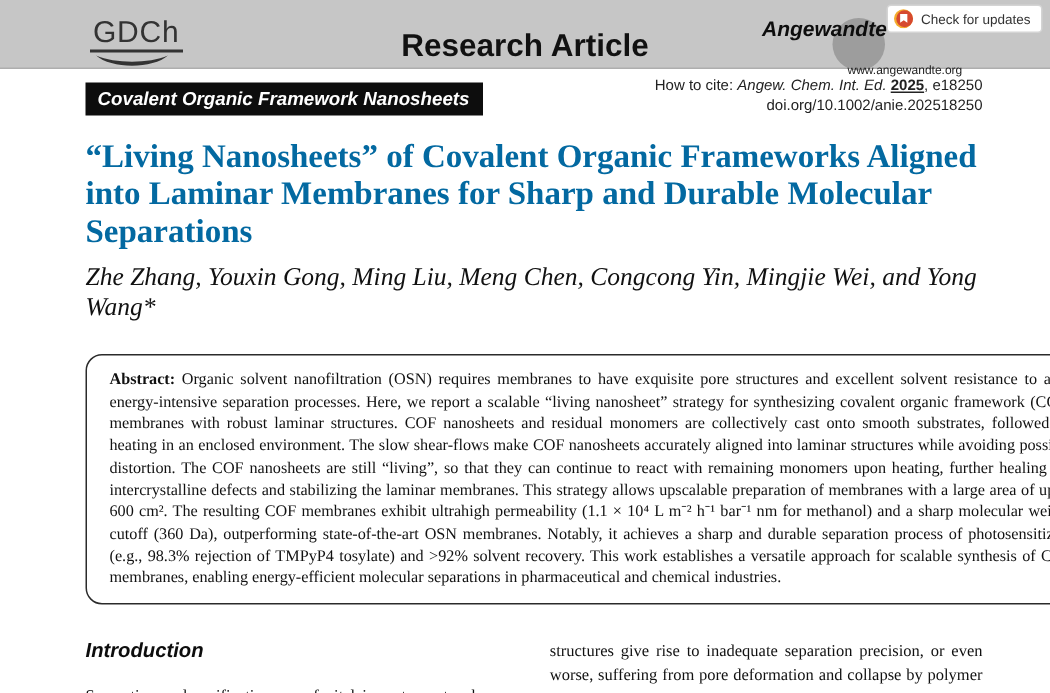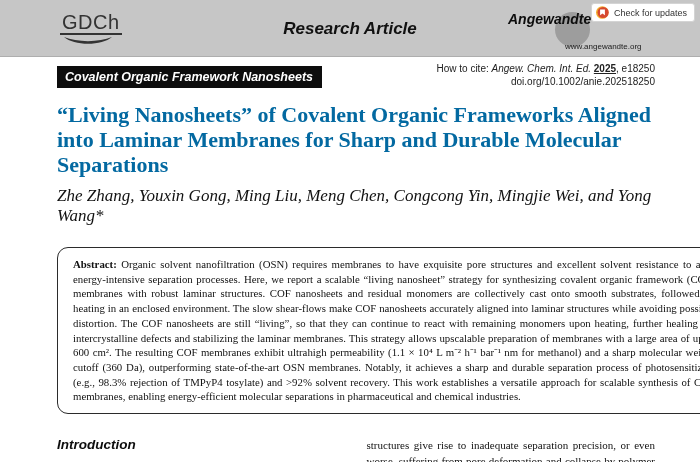--- a/index.html
+++ b/index.html
@@ -2,37 +2,37 @@
 <html><head>
 <meta charset="utf-8">
 <style>
   * { margin: 0; padding: 0; box-sizing: border-box; }
   html, body { width: 700px; height: 462px; background: #ffffff; overflow: hidden; }
   body { font-family: "Liberation Serif", serif; color: #1a1a1a; position: relative; }
 
   
   .topbar {
     position: relative;
-    height: 57px;
+    height: 46px;
     background: #c6c6c6;
     border-bottom: 1px solid #aeaeae;
   }
   .gdch {
     position: absolute; left: 60px; top: 11px; width: 56px; text-align: center;
   }
   .gdch-text {
     font-family: "Liberation Sans", sans-serif;
     font-size: 20px; letter-spacing: 0.5px; color: #333;
     border-bottom: 2px solid #333; display: inline-block; padding: 0 2px 0 2px; line-height: 22px;
   }
   .gdch-arc { display: block; margin: 1px auto 0 auto; }
   .article-type {
     position: absolute; left: 0; right: 0; top: 19px; text-align: center;
     font-family: "Liberation Sans", sans-serif;
-    font-weight: bold; font-style: italic; font-size: 17px; color: #111;
+    font-weight: bold; font-size: 21px; color: #111;
   }
   .ang-logo { position: absolute; left: 508px; top: 11px; width: 140px; height: 42px; }
   .ang-circle {
     position: absolute; left: 47px; top: 1px; width: 35px; height: 35px;
     border-radius: 50%; background: #9d9d9d;
   }
   .ang-name {
     position: relative; font-family: "Liberation Sans", sans-serif;
     font-weight: bold; font-style: italic; font-size: 14px; color: #0d0d0d; line-height: 16px;
   }

